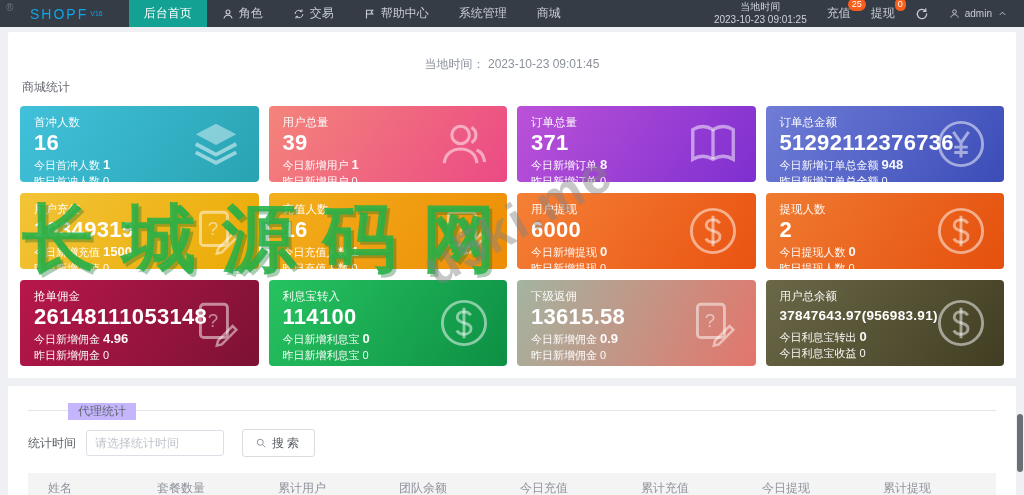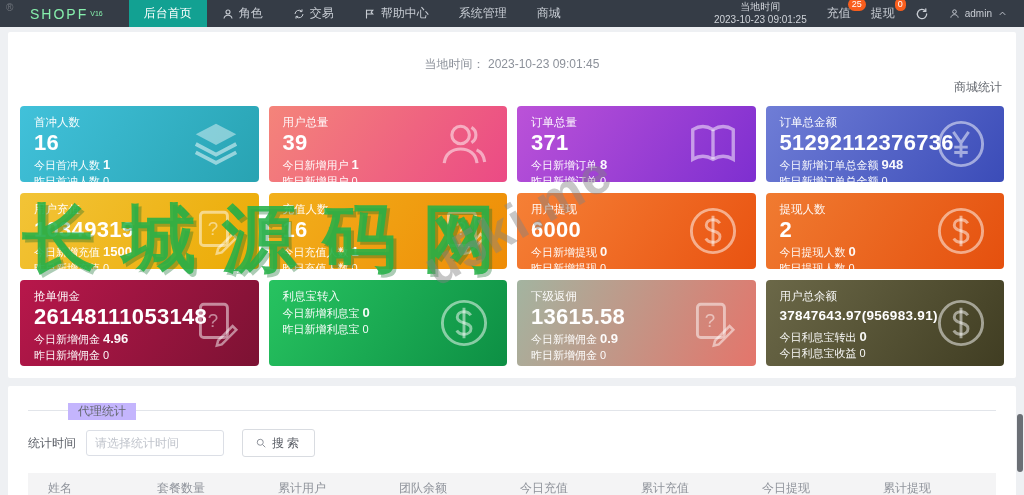--- a/index.html
+++ b/index.html
@@ -6,41 +6,41 @@
   html,body{width:1024px;height:495px;overflow:hidden;}
   body{
     position:relative;
     background:#eef0f3;
     font-family:"Liberation Sans","DejaVu Sans",sans-serif;
     -webkit-font-smoothing:antialiased;
   }
   
   .navbar{height:27px;background:#353c46;display:flex;align-items:stretch;color:#c8cdd4;position:relative;}
   .reg{position:absolute;left:6px;top:2px;font-size:10px;color:rgba(255,255,255,.28);}
-  .logo{display:flex;align-items:center;margin-left:30px;margin-right:26px;color:#86efac;font-size:14px;letter-spacing:2px;font-weight:400;}
+  .logo{display:flex;align-items:center;margin-left:30px;margin-right:26px;color:#0ea5e9;font-size:14px;letter-spacing:2px;font-weight:400;}
   .logo sup{font-size:7px;margin-left:2px;letter-spacing:0;}
   .nav-items{display:flex;align-items:stretch;}
   .nav-item{display:flex;align-items:center;gap:5px;padding:0 15px;font-size:12px;cursor:pointer;white-space:nowrap;}
   .nav-item.active{background:#12a192;color:#fff;}
   .nav-item .nicon{width:12px;height:12px;display:inline-flex;}
   .nav-item .nicon svg{width:100%;height:100%;}
   .nav-right{margin-left:auto;display:flex;align-items:center;gap:20px;padding-right:16px;}
   .nav-time{font-size:10px;line-height:1.25;text-align:center;color:#cfd3d9;}
   .nav-badge-item{position:relative;font-size:12px;cursor:pointer;}
   .badge{position:absolute;top:-7px;right:-15px;background:#f95e1d;color:#fff;font-size:9px;line-height:1;padding:2px 4px;border-radius:8px;min-width:8px;text-align:center;}
   .badge.round{right:-11px;padding:2px 3px;}
   .nav-icon{width:14px;height:14px;display:inline-flex;color:#c8cdd4;cursor:pointer;}
   .nav-icon svg{width:100%;height:100%;}
   .nav-icon.sm{width:11px;height:11px;}
   .nav-user{display:flex;align-items:flex-start;gap:5px;font-size:10px;cursor:pointer;}
   
   .panel{background:#fff;margin:0 8px;border-radius:2px;}
   .main-panel{margin-top:5px;padding:20px 12px 12px;}
   .center-time{text-align:center;font-size:12px;color:#8c919a;margin:4px 0 6px;}
-  .section-title{font-size:12px;color:#63676e;margin:2px 2px 10px;text-align:right;}
+  .section-title{font-size:12px;color:#63676e;margin:2px 2px 10px;}
   
   .cards{display:grid;grid-template-columns:repeat(4,1fr);grid-template-rows:76px 76px 86px;gap:11px 10px;}
   .card{border-radius:4px;padding:9px 14px;color:#fff;position:relative;overflow:hidden;}
   .card-title{font-size:11.5px;opacity:.96;}
   .card-value{font-size:22px;font-weight:700;line-height:1.2;letter-spacing:.3px;white-space:nowrap;}
   .card-value.small{font-size:13.5px;font-weight:700;padding:4px 0;}
   .card-line{font-size:11px;opacity:.96;margin-top:1px;}
   .card-line b{font-size:13px;margin-left:3px;font-weight:700;}
   .card-icon{position:absolute;right:16px;top:50%;transform:translateY(-50%);width:54px;height:54px;color:rgba(255,255,255,.5);}
   .card-icon svg{width:100%;height:100%;}
@@ -254,20 +254,21 @@
         <div class="card-line"><span>今日新增佣金</span><b>4.96</b></div>
         <div class="card-line"><span>昨日新增佣金</span><b style="font-weight:400;font-size:11px">0</b></div>
         <span class="card-icon"><svg viewBox="0 0 26 26" fill="none" stroke="currentColor" stroke-width="1.4">
             <rect x="5.5" y="4" width="13" height="16" rx="1.6"></rect>
             <text x="9" y="15" font-size="9" fill="currentColor" stroke="none" font-family="sans-serif">?</text>
             <path d="M14 21.5l7-7 1.8 1.8-7 7-2.4.6z" stroke-width="1.2"></path>
           </svg></span>
       </div>
       <div class="card" style="background: linear-gradient(125deg, rgb(39, 195, 96), rgb(13, 143, 68));">
         <div class="card-title">利息宝转入</div>
+        <div class="card-value">114100</div>
         <div class="card-line"><span>今日新增利息宝</span><b>0</b></div>
         <div class="card-line"><span>昨日新增利息宝</span><b style="font-weight:400;font-size:11px">0</b></div>
         <span class="card-icon"><svg viewBox="0 0 24 24" fill="none" stroke="currentColor" stroke-width="1.3">
             <circle cx="12" cy="12" r="9.6"></circle>
             <path d="M15 8.6c-.6-1-1.6-1.6-3-1.6-1.7 0-3 1-3 2.4 0 3.2 6.1 1.9 6.1 5.1 0 1.5-1.4 2.5-3.1 2.5-1.5 0-2.6-.6-3.2-1.7"></path>
             <path d="M12 5.2v13.6"></path>
           </svg></span>
       </div>
       <div class="card" style="background: linear-gradient(115deg, rgb(163, 180, 160), rgb(228, 117, 107));">
         <div class="card-title">下级返佣</div>

